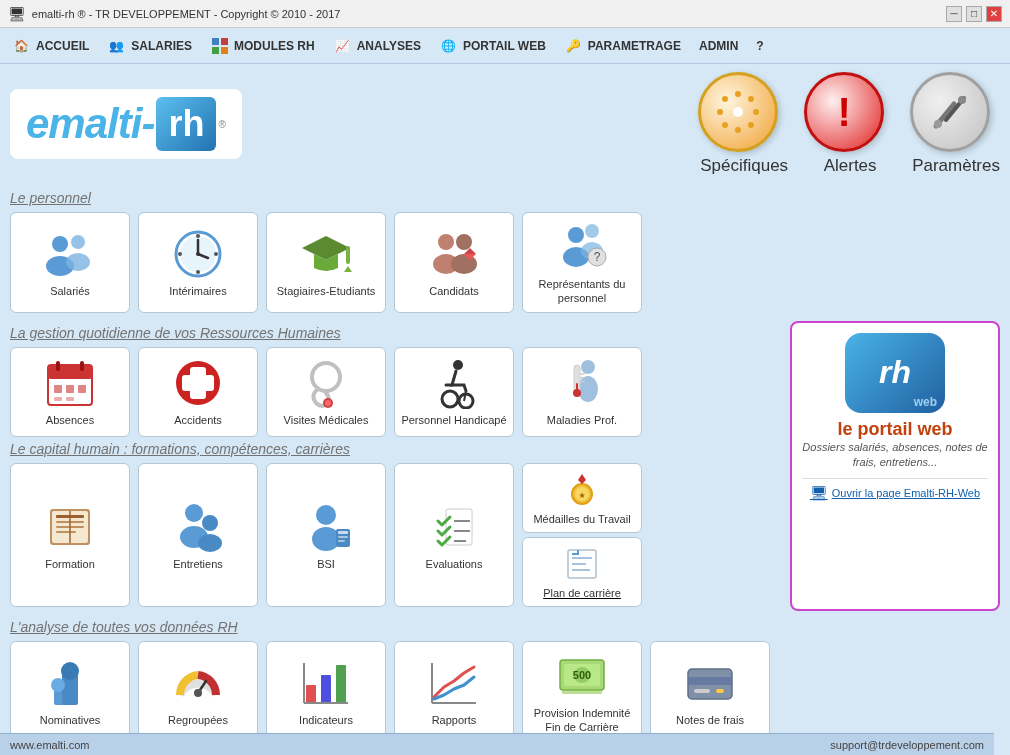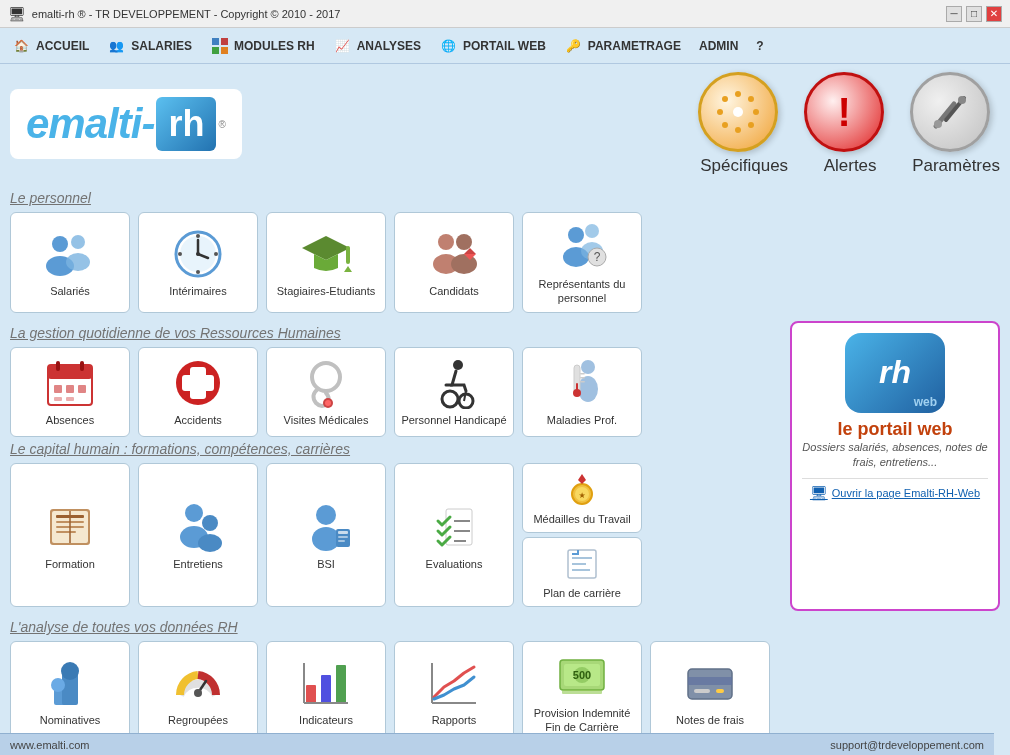--- a/index.html
+++ b/index.html
@@ -551,21 +551,21 @@
             <div class="icon-img" style="width:36px;height:36px;">
               <svg width="36" height="36" viewBox="0 0 36 36">
                 <circle cx="18" cy="22" r="10" fill="#f0c040" stroke="#e0a010" stroke-width="2"></circle>
                 <circle cx="18" cy="22" r="7" fill="#f8d860"></circle>
                 <path d="M14,8 L18,2 L22,8 L18,12 Z" fill="#cc3333"></path>
                 <text x="18" y="26" text-anchor="middle" font-size="8" fill="#a06000">★</text>
               </svg>
             </div>
             <span class="icon-label">Médailles du Travail</span>
           </div>
-          <div class="icon-card" style="min-height:40px;width:120px;">
+          <div class="icon-card" style="min-height:40px;width:120px;text-decoration:underline;">
             <div class="icon-img" style="width:36px;height:36px;">
               <svg width="36" height="36" viewBox="0 0 36 36">
                 <rect x="4" y="4" width="28" height="28" rx="2" fill="white" stroke="#b0c0d0" stroke-width="1.5"></rect>
                 <line x1="8" y1="12" x2="28" y2="12" stroke="#8ab0d0" stroke-width="1.5"></line>
                 <line x1="8" y1="18" x2="22" y2="18" stroke="#8ab0d0" stroke-width="1.5"></line>
                 <line x1="8" y1="24" x2="26" y2="24" stroke="#8ab0d0" stroke-width="1.5"></line>
                 <path d="M8,8 L14,8 L14,4" stroke="#5b9bd5" stroke-width="2" fill="none"></path>
               </svg>
             </div>
             <span class="icon-label">Plan de carrière</span>

